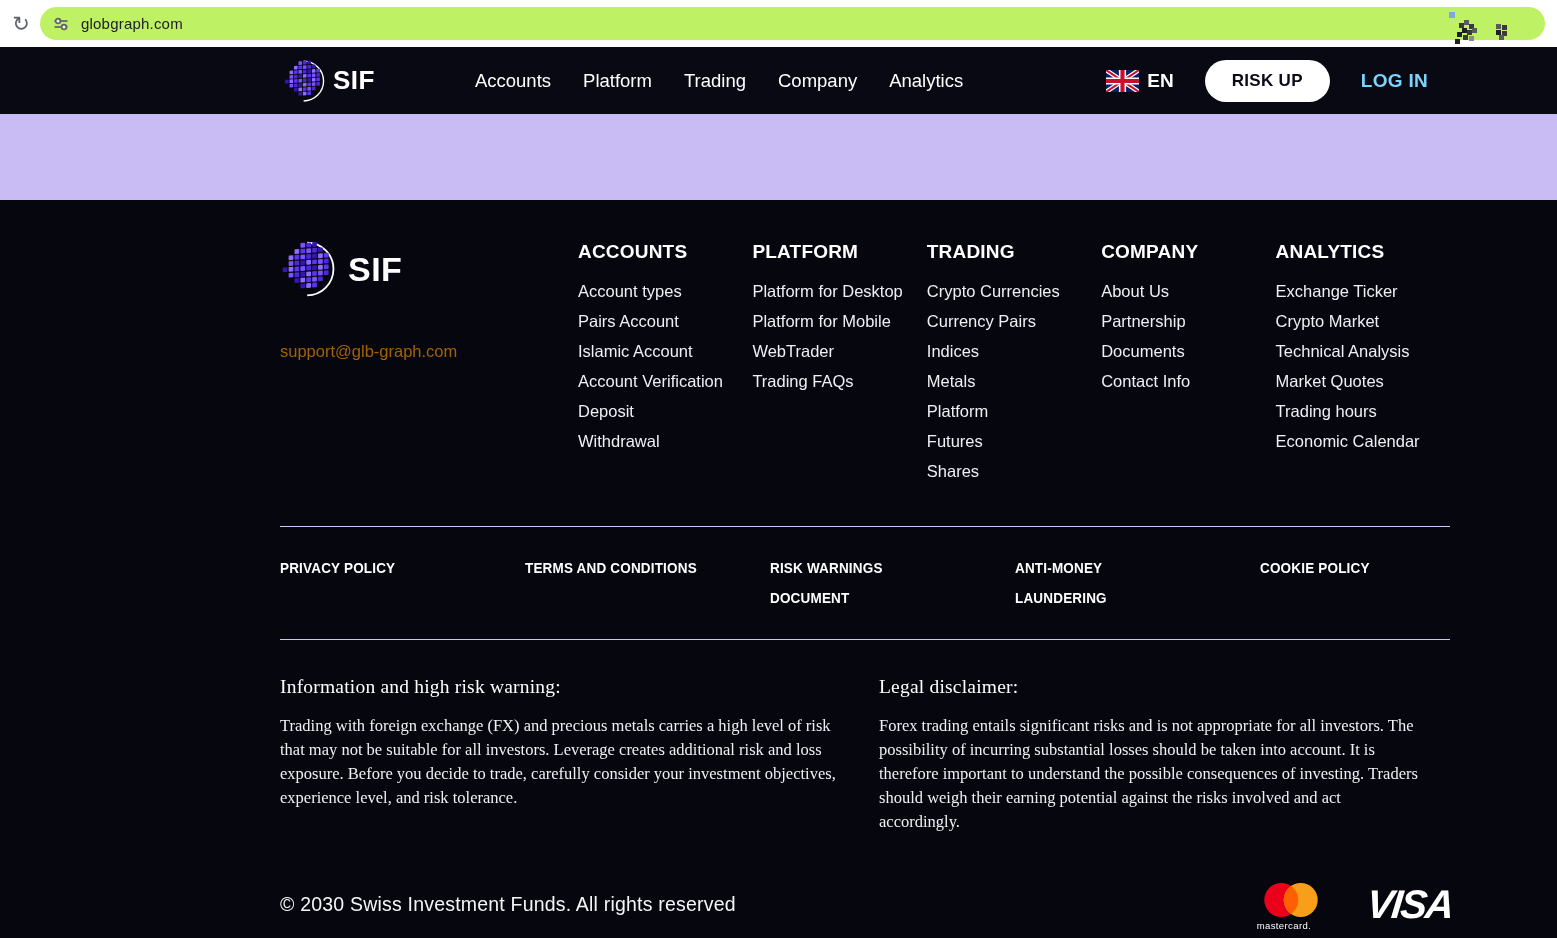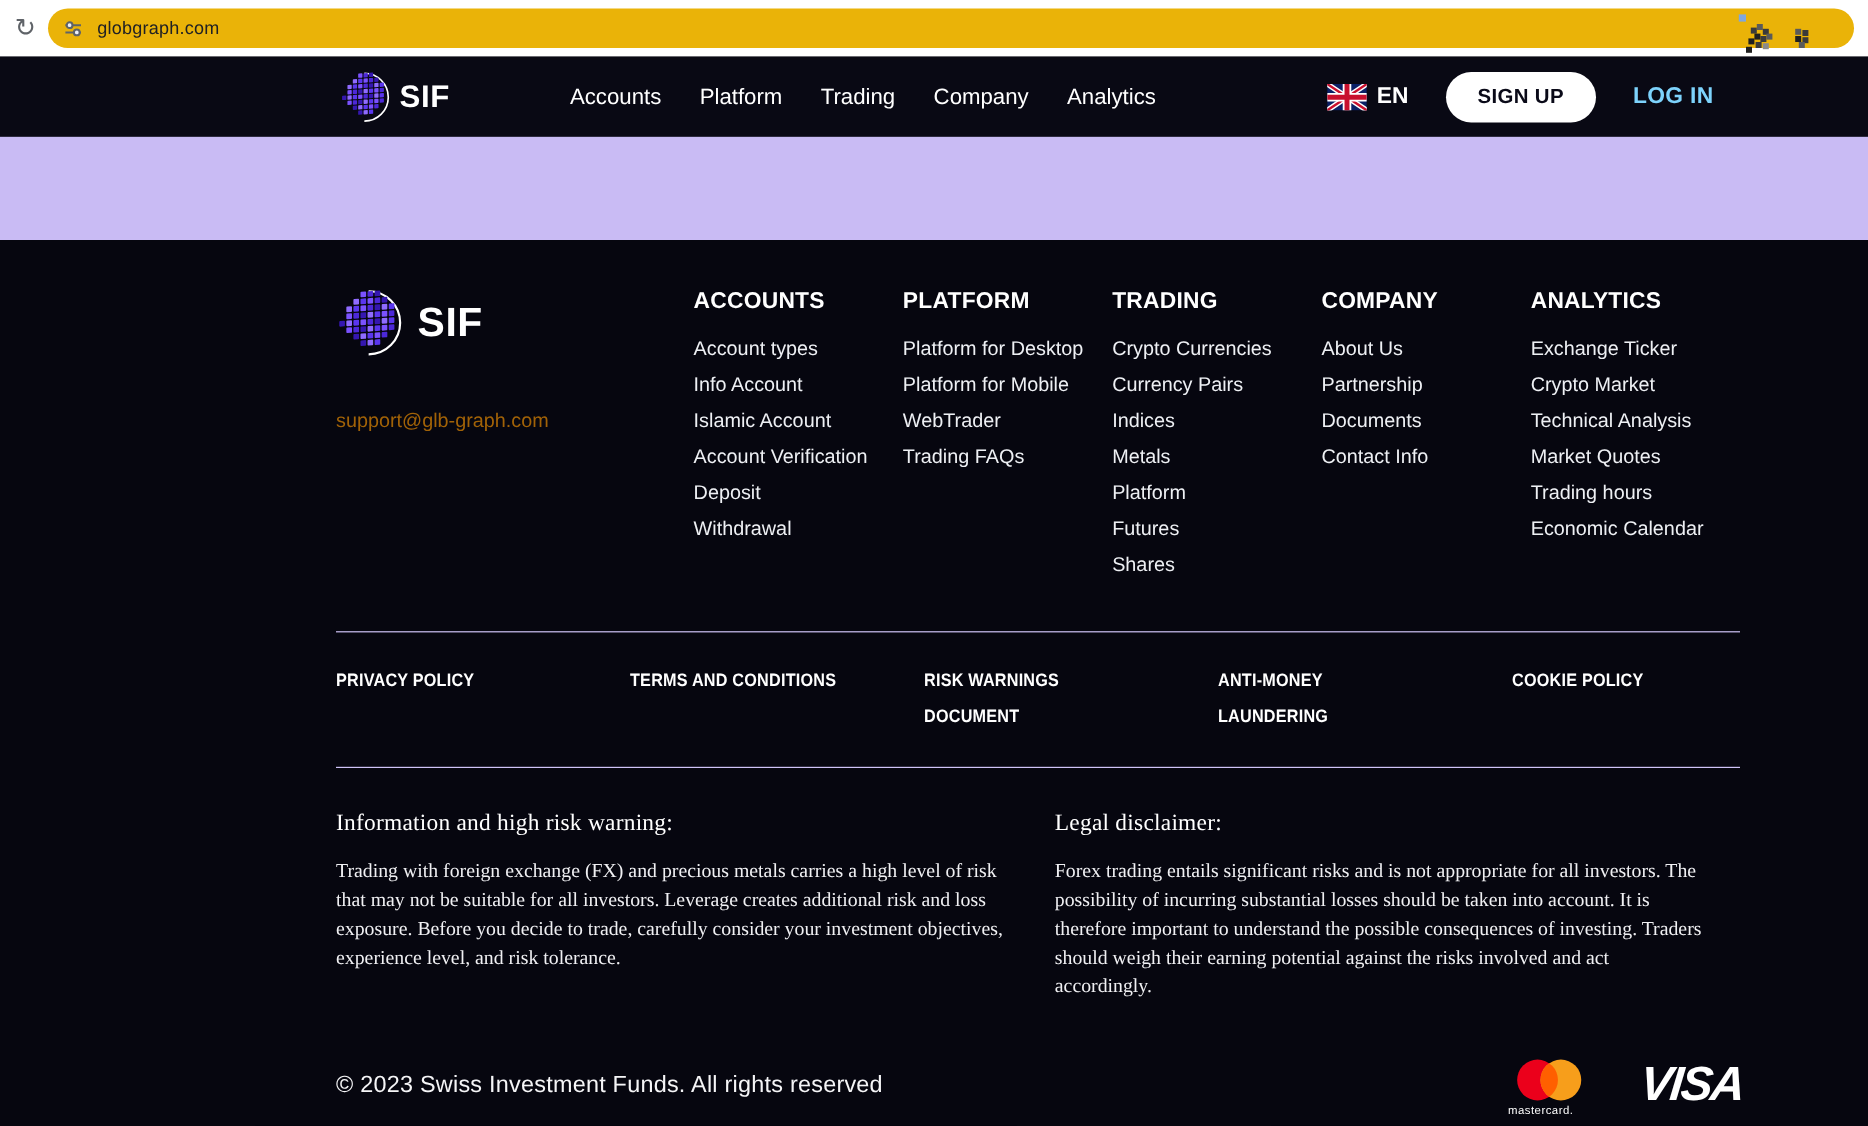--- a/index.html
+++ b/index.html
@@ -3,21 +3,21 @@
 <meta charset="utf-8">
 <style>
   * { margin:0; padding:0; box-sizing:border-box; }
   html,body { width:1557px; height:938px; overflow:hidden; background:#06060f;
               font-family:"Liberation Sans", sans-serif; }
 
   
   .browser-bar { width:100%; height:47px; background:#ffffff; display:flex; align-items:center; position:relative; }
   .reload-btn { width:34px; height:34px; margin-left:4px; display:flex; align-items:center; justify-content:center;
                 color:#5f6368; font-size:21px; cursor:pointer; }
-  .address-bar { position:relative; height:33px; background:#eab308; border-radius:17px;
+  .address-bar { position:relative; height:33px; background:#bef264; border-radius:17px;
                  flex:1; margin:0 12px 0 2px; display:flex; align-items:center; }
   .tune-icon { margin:0 12px 0 13px; display:flex; }
   .url-text { font-size:15px; color:#202124; letter-spacing:.2px; }
   .ext-blobs { position:absolute; right:28px; top:8px; width:70px; height:32px; }
   .pix { position:absolute; width:5px; height:5px; background:#3a3a3a; }
   .pix.b2 { background:#5a5a5a; } .pix.b3 { background:#1f1f1f; } .pix.b4 { background:#8a8a8a; }
   .pix.blue { background:#7fa7dd; width:6px; height:6px; }
 
   
   .navbar { width:100%; height:67px; background:#090914; display:flex; align-items:center;
@@ -183,21 +183,21 @@
     <div class="lang">
       <svg width="33" height="22" viewBox="0 0 60 40">
         <rect width="60" height="40" fill="#0A2066"></rect>
         <path d="M0,0 L60,40 M60,0 L0,40" stroke="#ffffff" stroke-width="8"></path>
         <path d="M0,0 L60,40 M60,0 L0,40" stroke="#C8102E" stroke-width="3.6"></path>
         <path d="M30,0 V40 M0,20 H60" stroke="#ffffff" stroke-width="13"></path>
         <path d="M30,0 V40 M0,20 H60" stroke="#C8102E" stroke-width="7.5"></path>
       </svg>
       <span class="lang-label">EN</span>
     </div>
-    <button class="signup-btn">SIGN UP</button>
+    <button class="signup-btn">RISK UP</button>
     <span class="login-link">LOG IN</span>
   </div>
 </div>
 
 <div class="hero-band"></div>
 
 <footer class="site-footer">
 
   <div class="footer-top">
     <div class="footer-brand-col">
@@ -207,21 +207,21 @@
           </svg>
         <span class="brand-text">SIF</span>
       </div>
       <div class="footer-email">support@glb-graph.com</div>
     </div>
 
     <div class="fcol">
       <div class="fcol-title">ACCOUNTS</div>
       <ul class="fcol-links">
         <li>Account types</li>
-        <li>Info Account</li>
+        <li>Pairs Account</li>
         <li>Islamic Account</li>
         <li>Account Verification</li>
         <li>Deposit</li>
         <li>Withdrawal</li>
       </ul>
     </div>
 
     <div class="fcol">
       <div class="fcol-title">PLATFORM</div>
       <ul class="fcol-links">
@@ -281,21 +281,21 @@
       <div class="disc-heading">Information and high risk warning:</div>
       <p class="disc-text">Trading with foreign exchange (FX) and precious metals carries a high level of risk that may not be suitable for all investors. Leverage creates additional risk and loss exposure. Before you decide to trade, carefully consider your investment objectives, experience level, and risk tolerance.</p>
     </div>
     <div>
       <div class="disc-heading">Legal disclaimer:</div>
       <p class="disc-text">Forex trading entails significant risks and is not appropriate for all investors. The possibility of incurring substantial losses should be taken into account. It is therefore important to understand the possible consequences of investing. Traders should weigh their earning potential against the risks involved and act accordingly.</p>
     </div>
   </div>
 
   <div class="footer-bottom">
-    <span class="copyright">© 2023 Swiss Investment Funds. All rights reserved</span>
+    <span class="copyright">© 2030 Swiss Investment Funds. All rights reserved</span>
     <div class="payments">
       <div class="mc-logo">
         <svg width="68" height="44" viewBox="0 0 70 44">
           <circle cx="25" cy="22" r="17.5" fill="#eb001b"></circle>
           <circle cx="45" cy="22" r="17.5" fill="#f79e1b"></circle>
           <circle cx="45" cy="22" r="17.5" fill="#ff5f00" clip-path="url(#mc-left)"></circle>
         </svg>
         <span class="mc-text">mastercard.</span>
       </div>
       <span class="visa-text">VISA</span>

